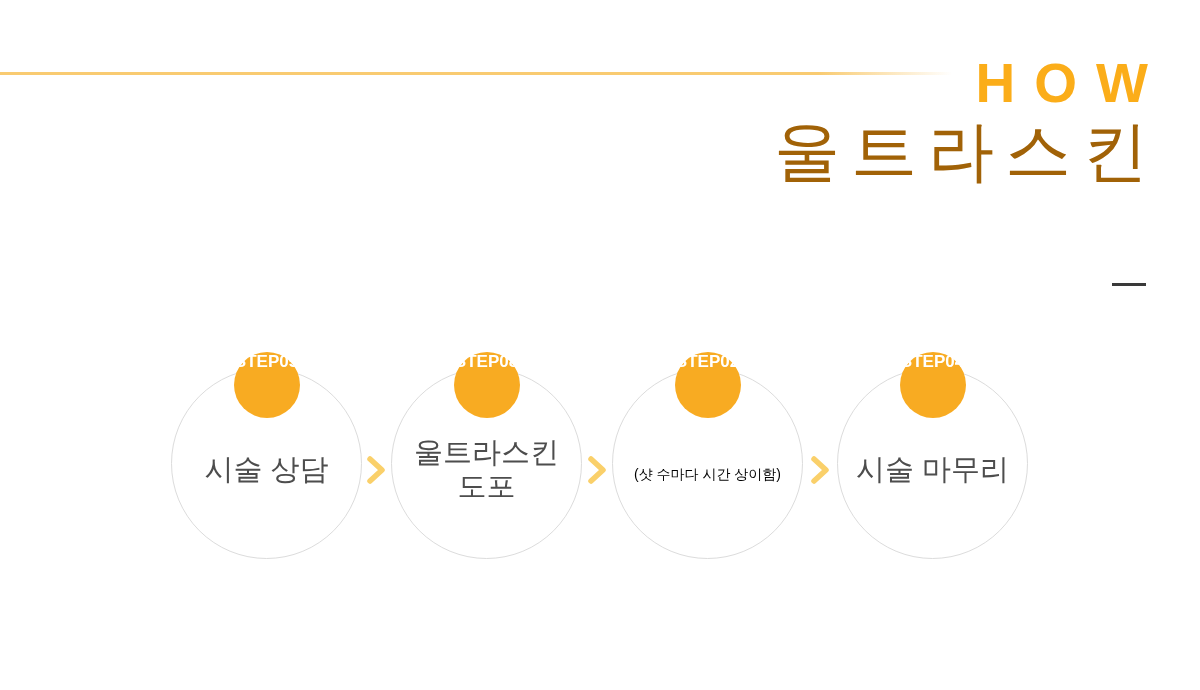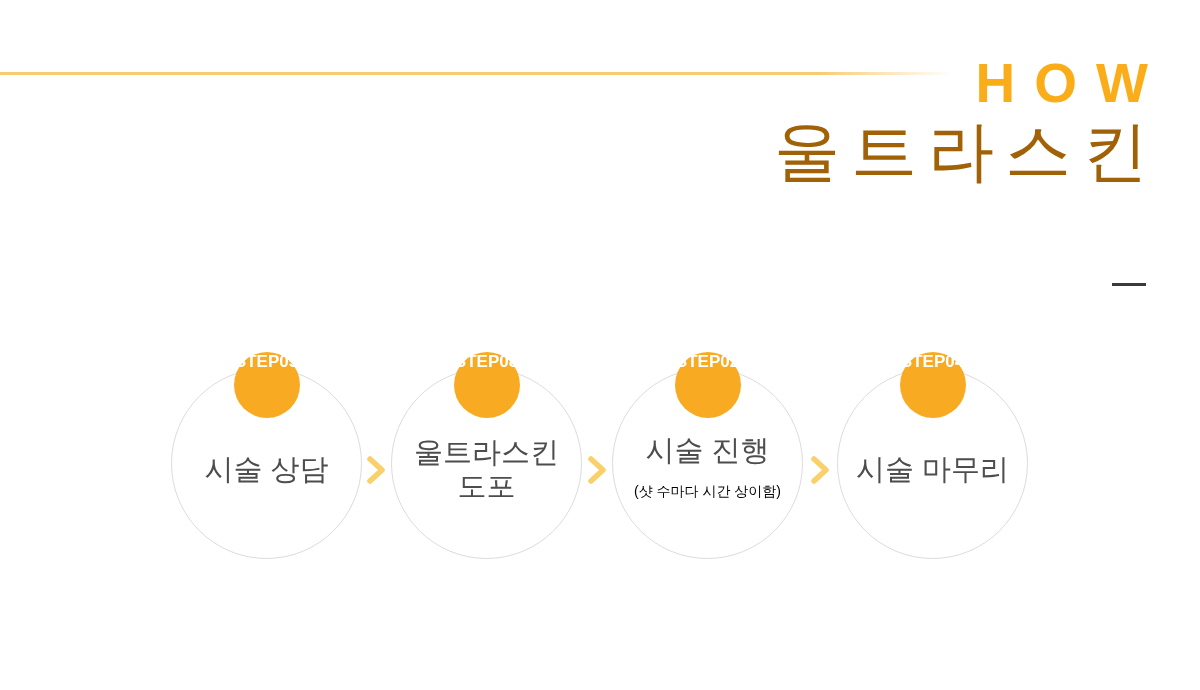--- a/index.html
+++ b/index.html
@@ -123,21 +123,20 @@
       <polyline points="4,4 16,15 4,26" fill="none" stroke="#FAD06A" stroke-width="5.5" stroke-linecap="round" stroke-linejoin="round"></polyline>
     </svg>
   </div>
 
   <div class="step step-3">
     <div class="badge">
       <span>STEP</span>
       <span>02</span>
     </div>
     <div class="step-label">
-      <span class="lbl-line">시술 진행</span>
 
       <span class="lbl-note">(샷 수마다 시간 상이함)</span>
     </div>
   </div>
 
   <div class="chevron chev-3">
     <svg width="22" height="30" viewBox="0 0 22 30">
       <polyline points="4,4 16,15 4,26" fill="none" stroke="#FAD06A" stroke-width="5.5" stroke-linecap="round" stroke-linejoin="round"></polyline>
     </svg>
   </div>

